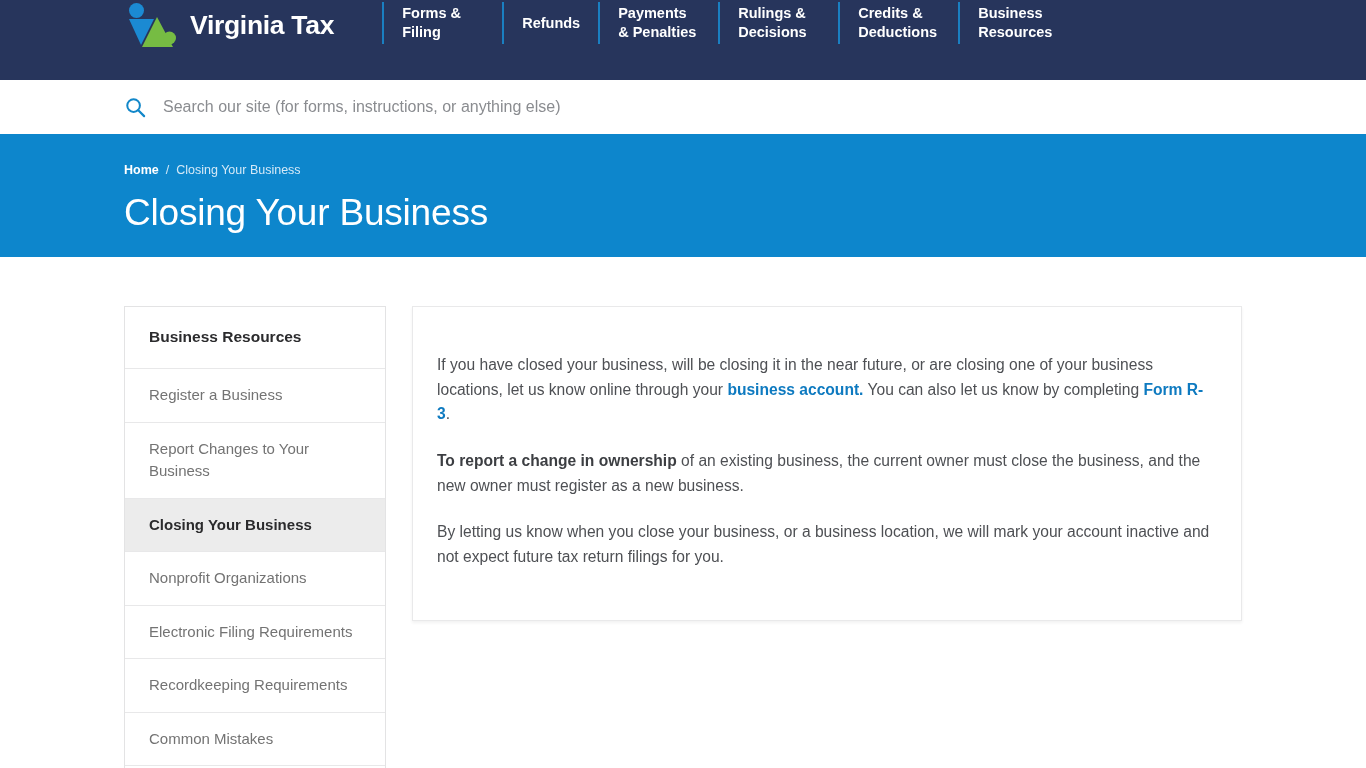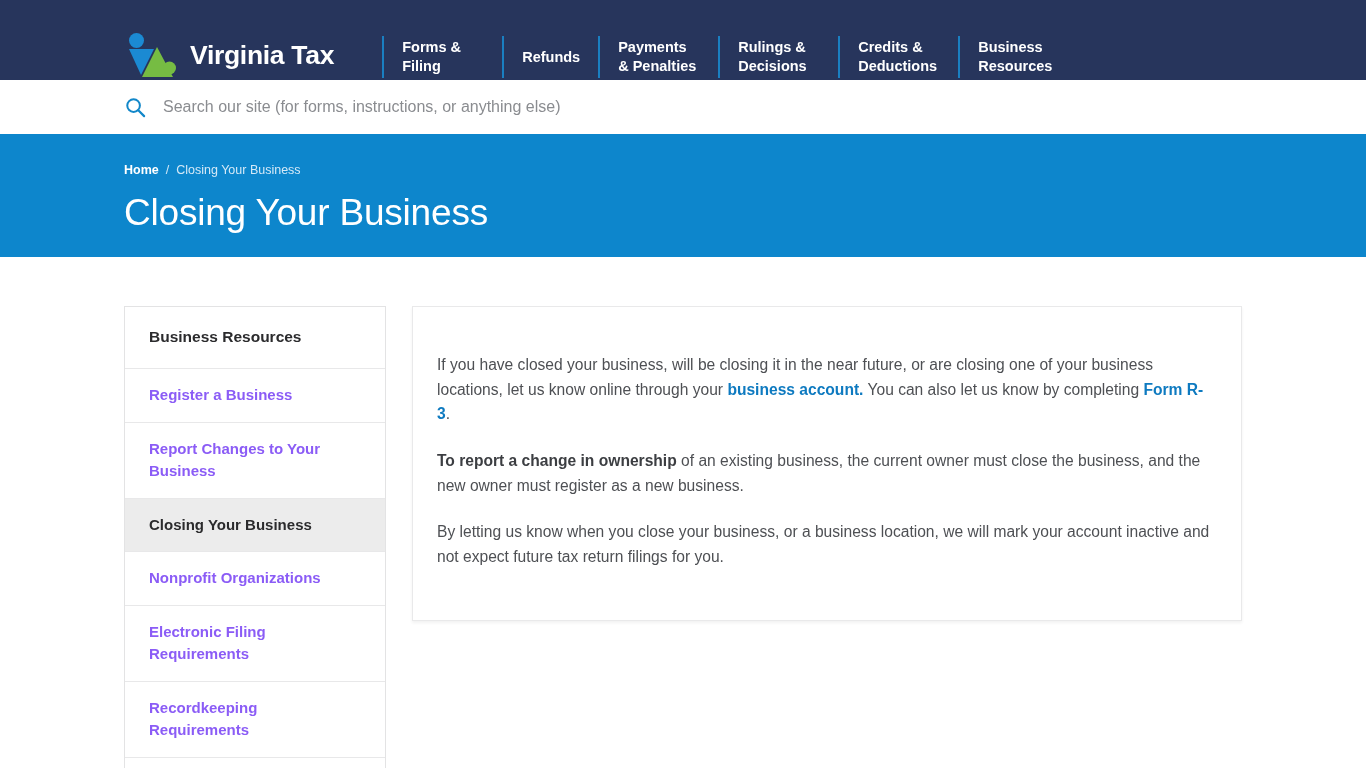--- a/index.html
+++ b/index.html
@@ -20,21 +20,21 @@
     background: #27355c;
     display: flex;
     align-items: center;
     position: relative;
   }
   .header-inner {
     width: 100%;
     padding-left: 124px;
     padding-right: 124px;
     display: flex;
-    align-items: flex-end;
+    align-items: flex-start;
     height: 100%;
   }
   .brand {
     display: flex;
     align-items: center;
     gap: 10px;
     text-decoration: none;
     flex: 0 0 auto;
     margin-right: 48px;
   }
@@ -182,27 +182,26 @@
     font-weight: bold;
     color: #2b2b2d;
     padding: 20px 24px 21px 24px;
     border-bottom: 1px solid #e8e8e9;
     line-height: 1.3;
     cursor: pointer;
   }
   .sidebar-link {
     display: block;
     font-size: 15px;
-    color: #8b5cf6;
+    color: #737373;
     text-decoration: none;
     padding: 15px 24px 15px 24px;
     border-bottom: 1px solid #e8e8e9;
     line-height: 1.5;
     cursor: pointer;
-    font-weight: bold;
   }
   .sidebar-link.active {
     background: #ececec;
     color: #2b2b2d;
     font-weight: bold;
   }
 
   
   .content-card {
     flex: 1 1 auto;

